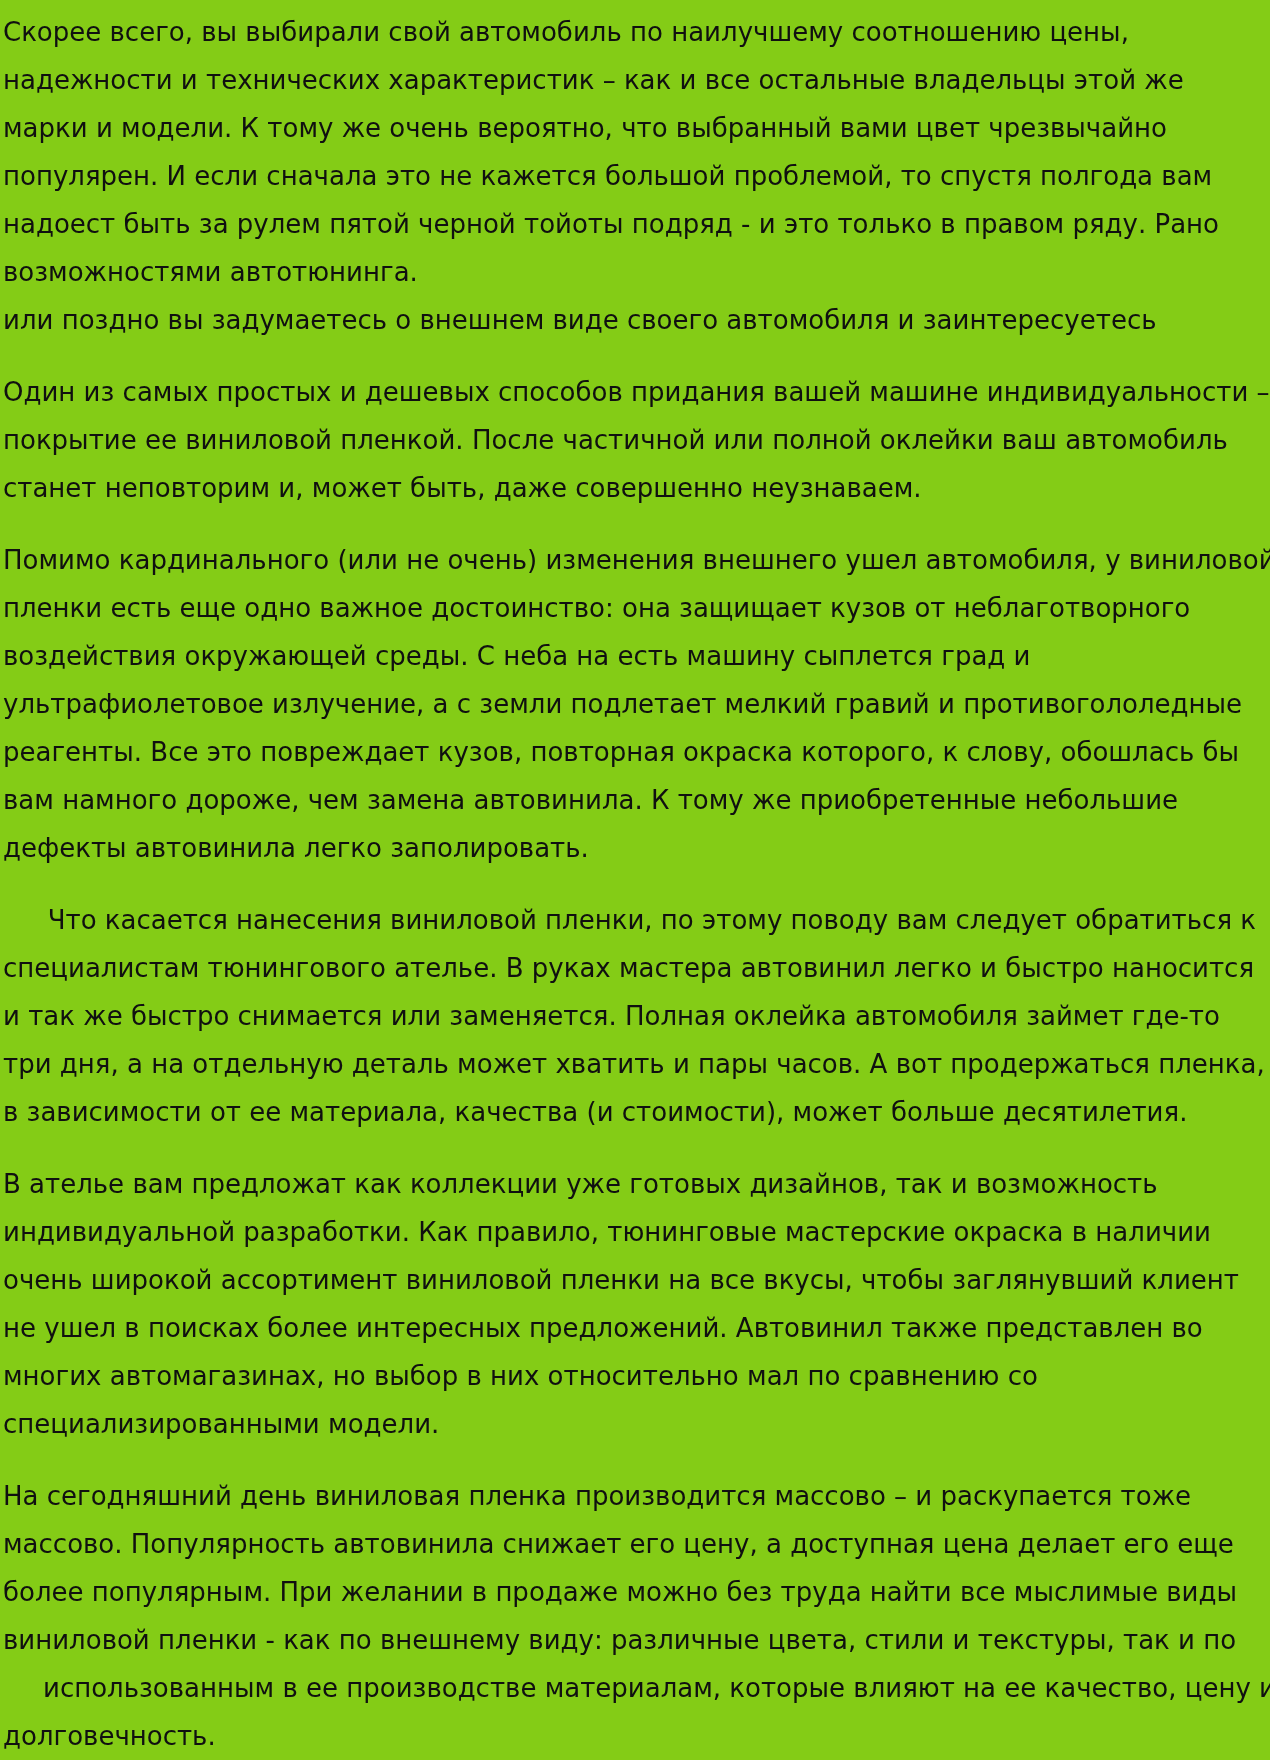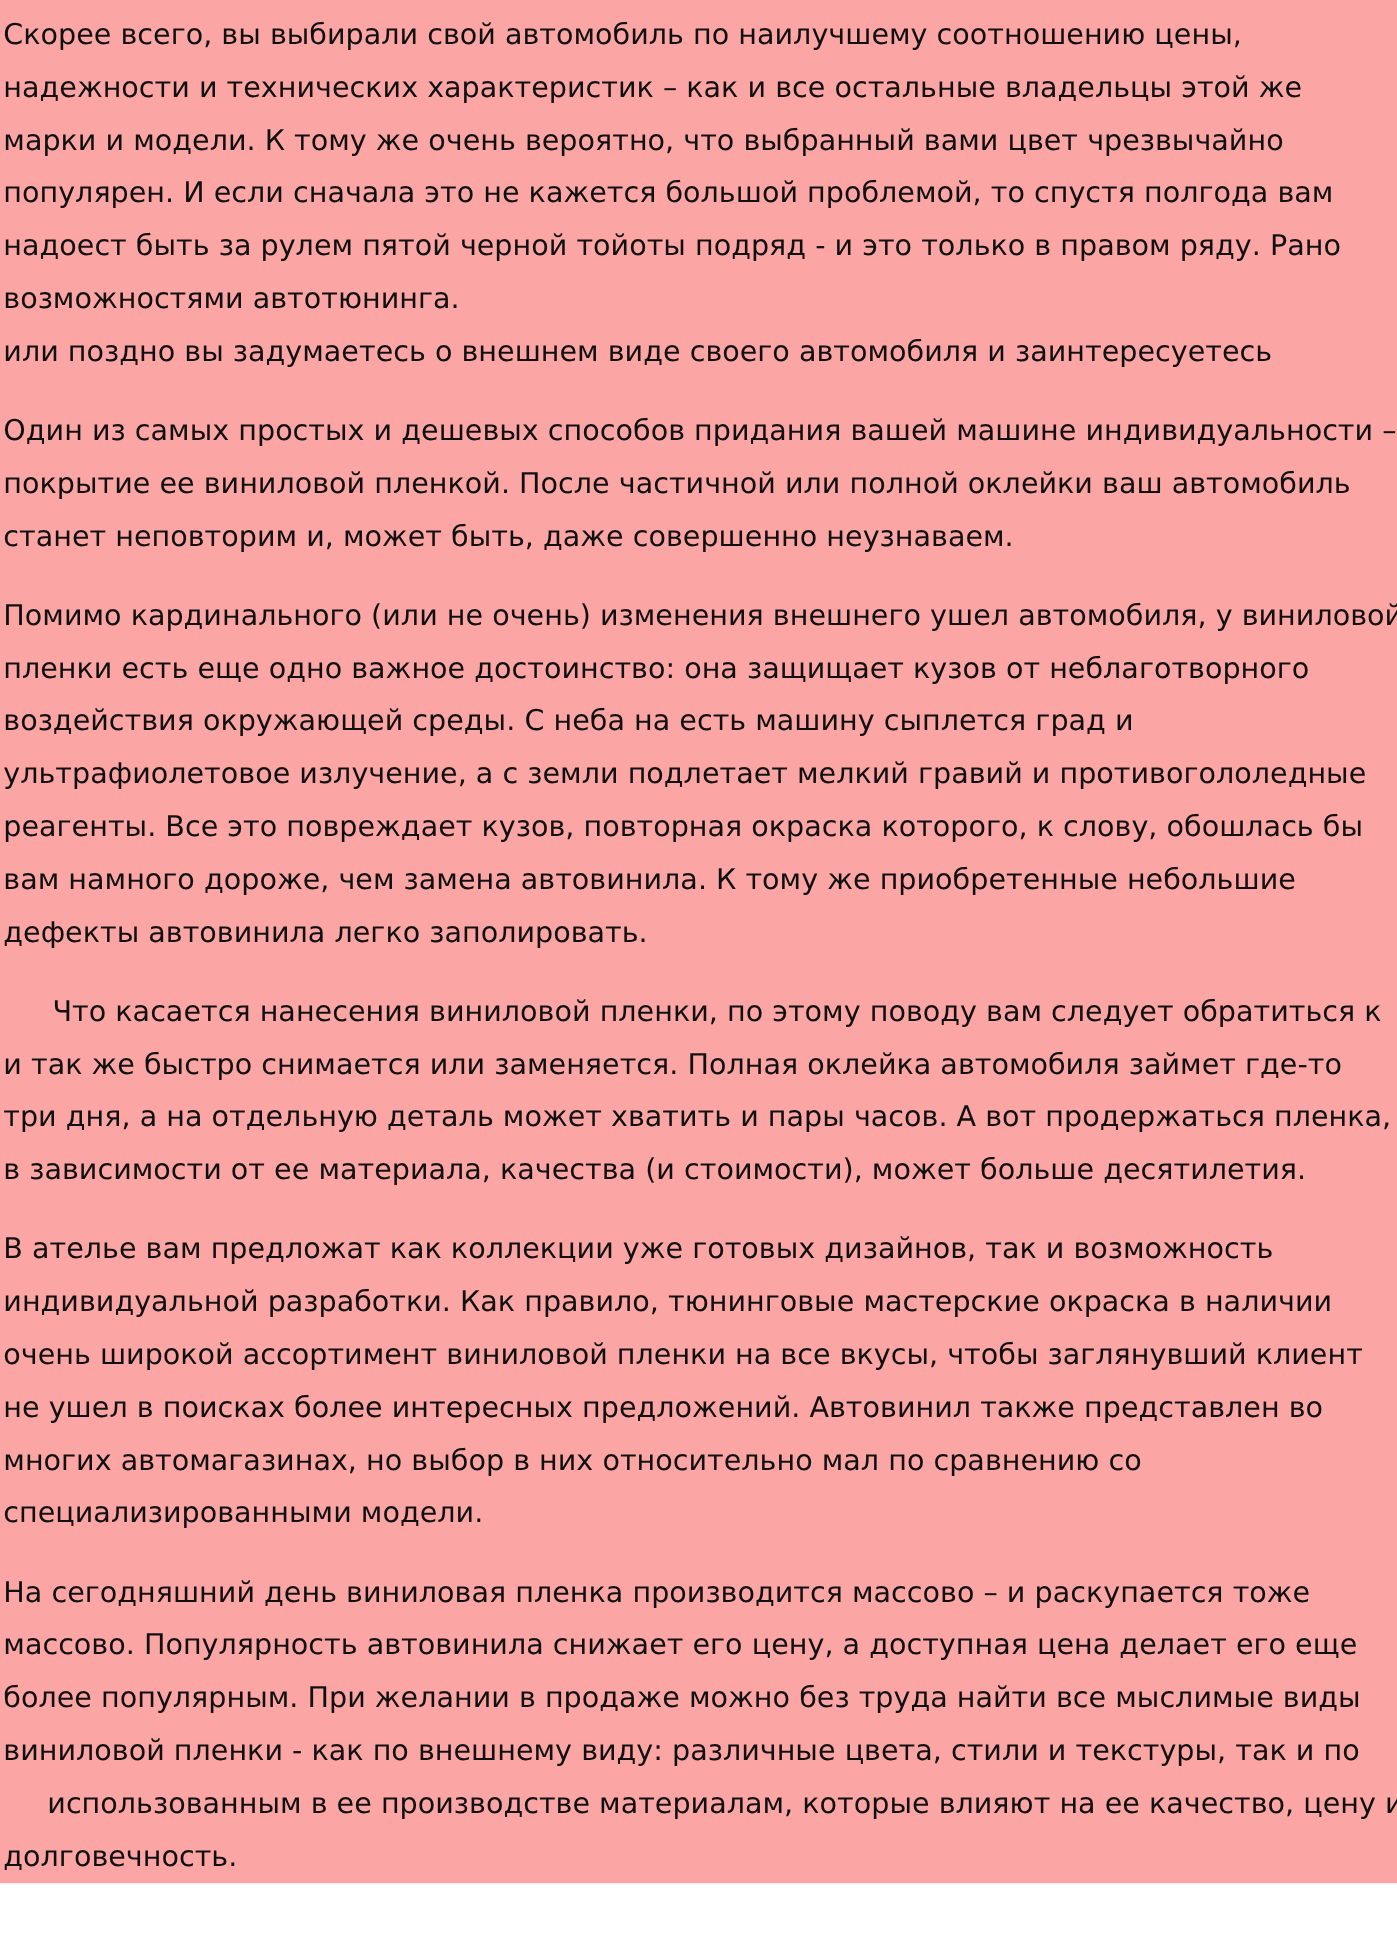--- a/index.html
+++ b/index.html
@@ -26,21 +26,21 @@
     font-size: 26px;
     line-height: 48px;
     color: #101010;
     white-space: pre;
     letter-spacing: 0;
   }
 </style>
 </head>
 <body>
 
-<main class="doc" style="background: #fca5a5;">
+<main class="doc" style="background: #84cc16;">
     <div class="para">
       <div class="line" style="color: rgb(16, 16, 16);">Скорее всего, вы выбирали свой автомобиль по наилучшему соотношению цены,</div>
       <div class="line" style="color: rgb(16, 16, 16);">надежности и технических характеристик – как и все остальные владельцы этой же</div>
       <div class="line" style="color: rgb(16, 16, 16);">марки и модели. К тому же очень вероятно, что выбранный вами цвет чрезвычайно</div>
       <div class="line" style="color: rgb(16, 16, 16);">популярен. И если сначала это не кажется большой проблемой, то спустя полгода вам</div>
       <div class="line" style="color: rgb(16, 16, 16);">надоест быть за рулем пятой черной тойоты подряд - и это только в правом ряду. Рано</div>
       <div class="line" style="color: rgb(16, 16, 16);">возможностями автотюнинга.</div>
       <div class="line" style="color: rgb(16, 16, 16);">или поздно вы задумаетесь о внешнем виде своего автомобиля и заинтересуетесь</div>
     </div>
     <div class="para">
@@ -52,20 +52,21 @@
       <div class="line" style="color: rgb(16, 16, 16);">Помимо кардинального (или не очень) изменения внешнего ушел автомобиля, у виниловой</div>
       <div class="line" style="color: rgb(16, 16, 16);">пленки есть еще одно важное достоинство: она защищает кузов от неблаготворного</div>
       <div class="line" style="color: rgb(16, 16, 16);">воздействия окружающей среды. С неба на есть машину сыплется град и</div>
       <div class="line" style="color: rgb(16, 16, 16);">ультрафиолетовое излучение, а с земли подлетает мелкий гравий и противогололедные</div>
       <div class="line" style="color: rgb(16, 16, 16);">реагенты. Все это повреждает кузов, повторная окраска которого, к слову, обошлась бы</div>
       <div class="line" style="color: rgb(16, 16, 16);">вам намного дороже, чем замена автовинила. К тому же приобретенные небольшие</div>
       <div class="line" style="color: rgb(16, 16, 16);">дефекты автовинила легко заполировать.</div>
     </div>
     <div class="para">
       <div class="line" style="color: rgb(16, 16, 16); text-align: right;">Что касается нанесения виниловой пленки, по этому поводу вам следует обратиться к</div>
+      <div class="line" style="color: rgb(16, 16, 16);">специалистам тюнингового ателье. В руках мастера автовинил легко и быстро наносится</div>
       <div class="line" style="color: rgb(16, 16, 16);">и так же быстро снимается или заменяется. Полная оклейка автомобиля займет где-то</div>
       <div class="line" style="color: rgb(16, 16, 16);">три дня, а на отдельную деталь может хватить и пары часов. А вот продержаться пленка,</div>
       <div class="line" style="color: rgb(16, 16, 16);">в зависимости от ее материала, качества (и стоимости), может больше десятилетия.</div>
     </div>
     <div class="para">
       <div class="line" style="color: rgb(16, 16, 16);">В ателье вам предложат как коллекции уже готовых дизайнов, так и возможность</div>
       <div class="line" style="color: rgb(16, 16, 16);">индивидуальной разработки. Как правило, тюнинговые мастерские окраска в наличии</div>
       <div class="line" style="color: rgb(16, 16, 16);">очень широкой ассортимент виниловой пленки на все вкусы, чтобы заглянувший клиент</div>
       <div class="line" style="color: rgb(16, 16, 16);">не ушел в поисках более интересных предложений. Автовинил также представлен во</div>
       <div class="line" style="color: rgb(16, 16, 16);">многих автомагазинах, но выбор в них относительно мал по сравнению со</div>

